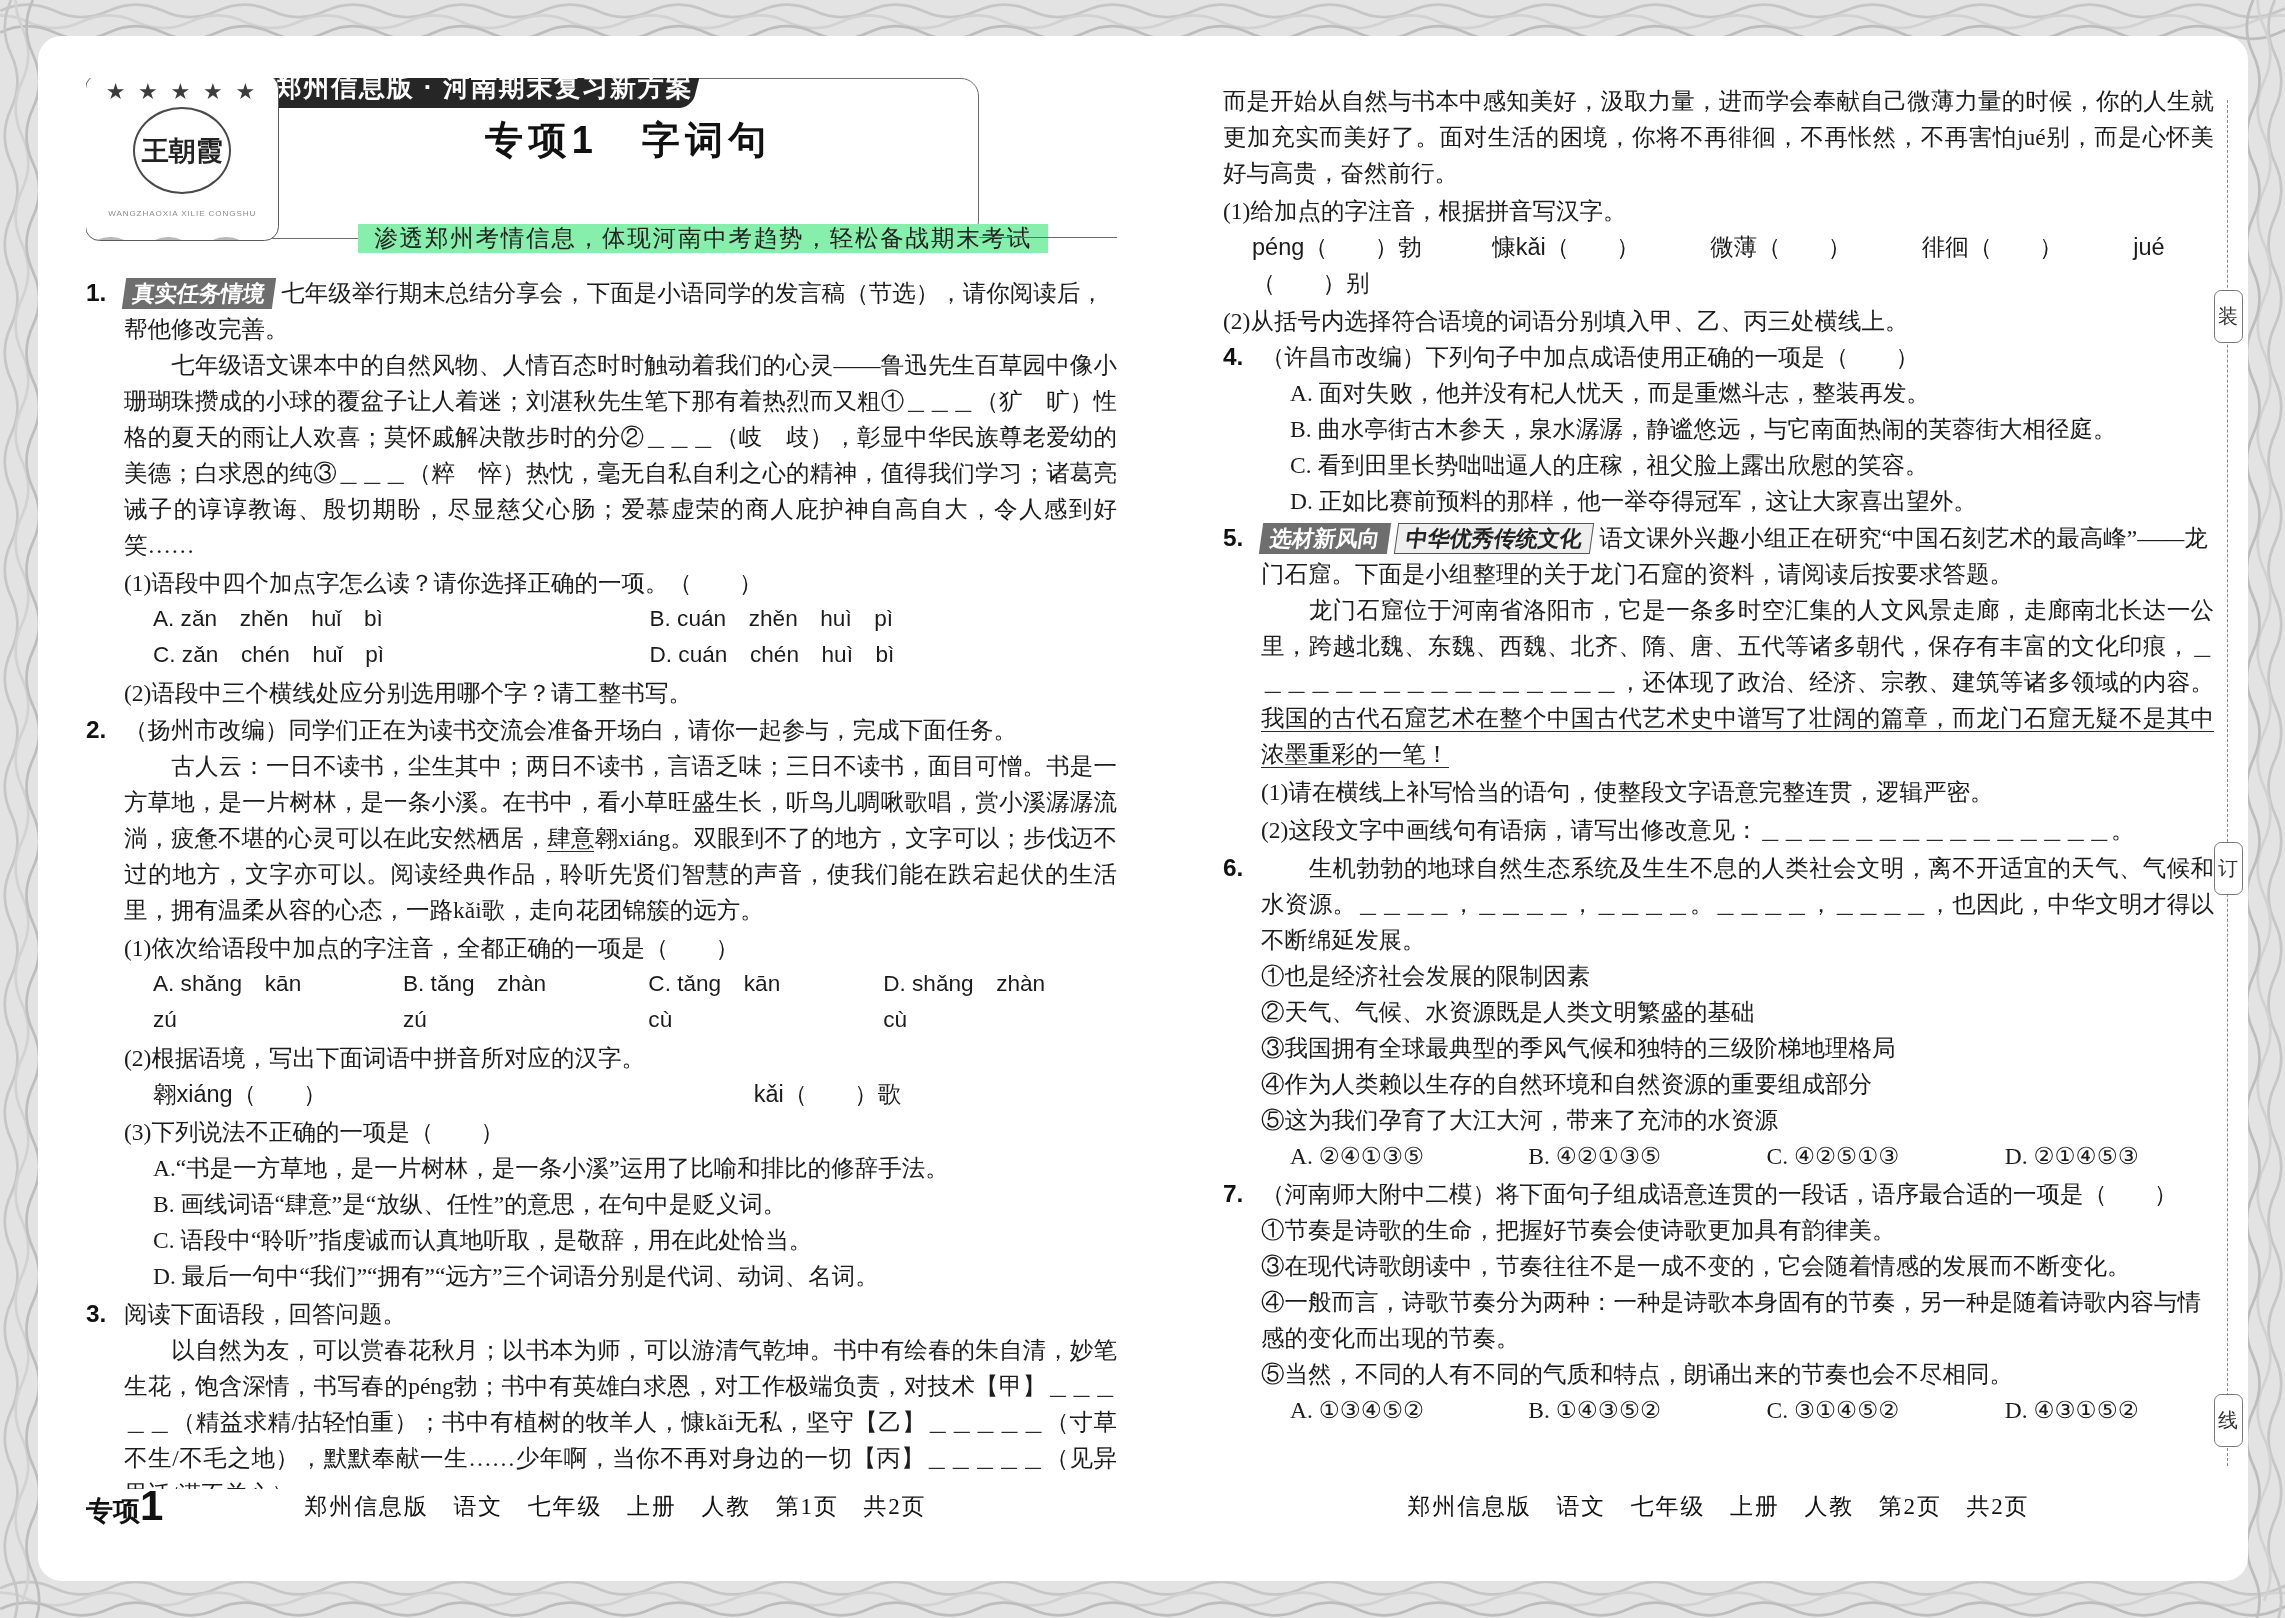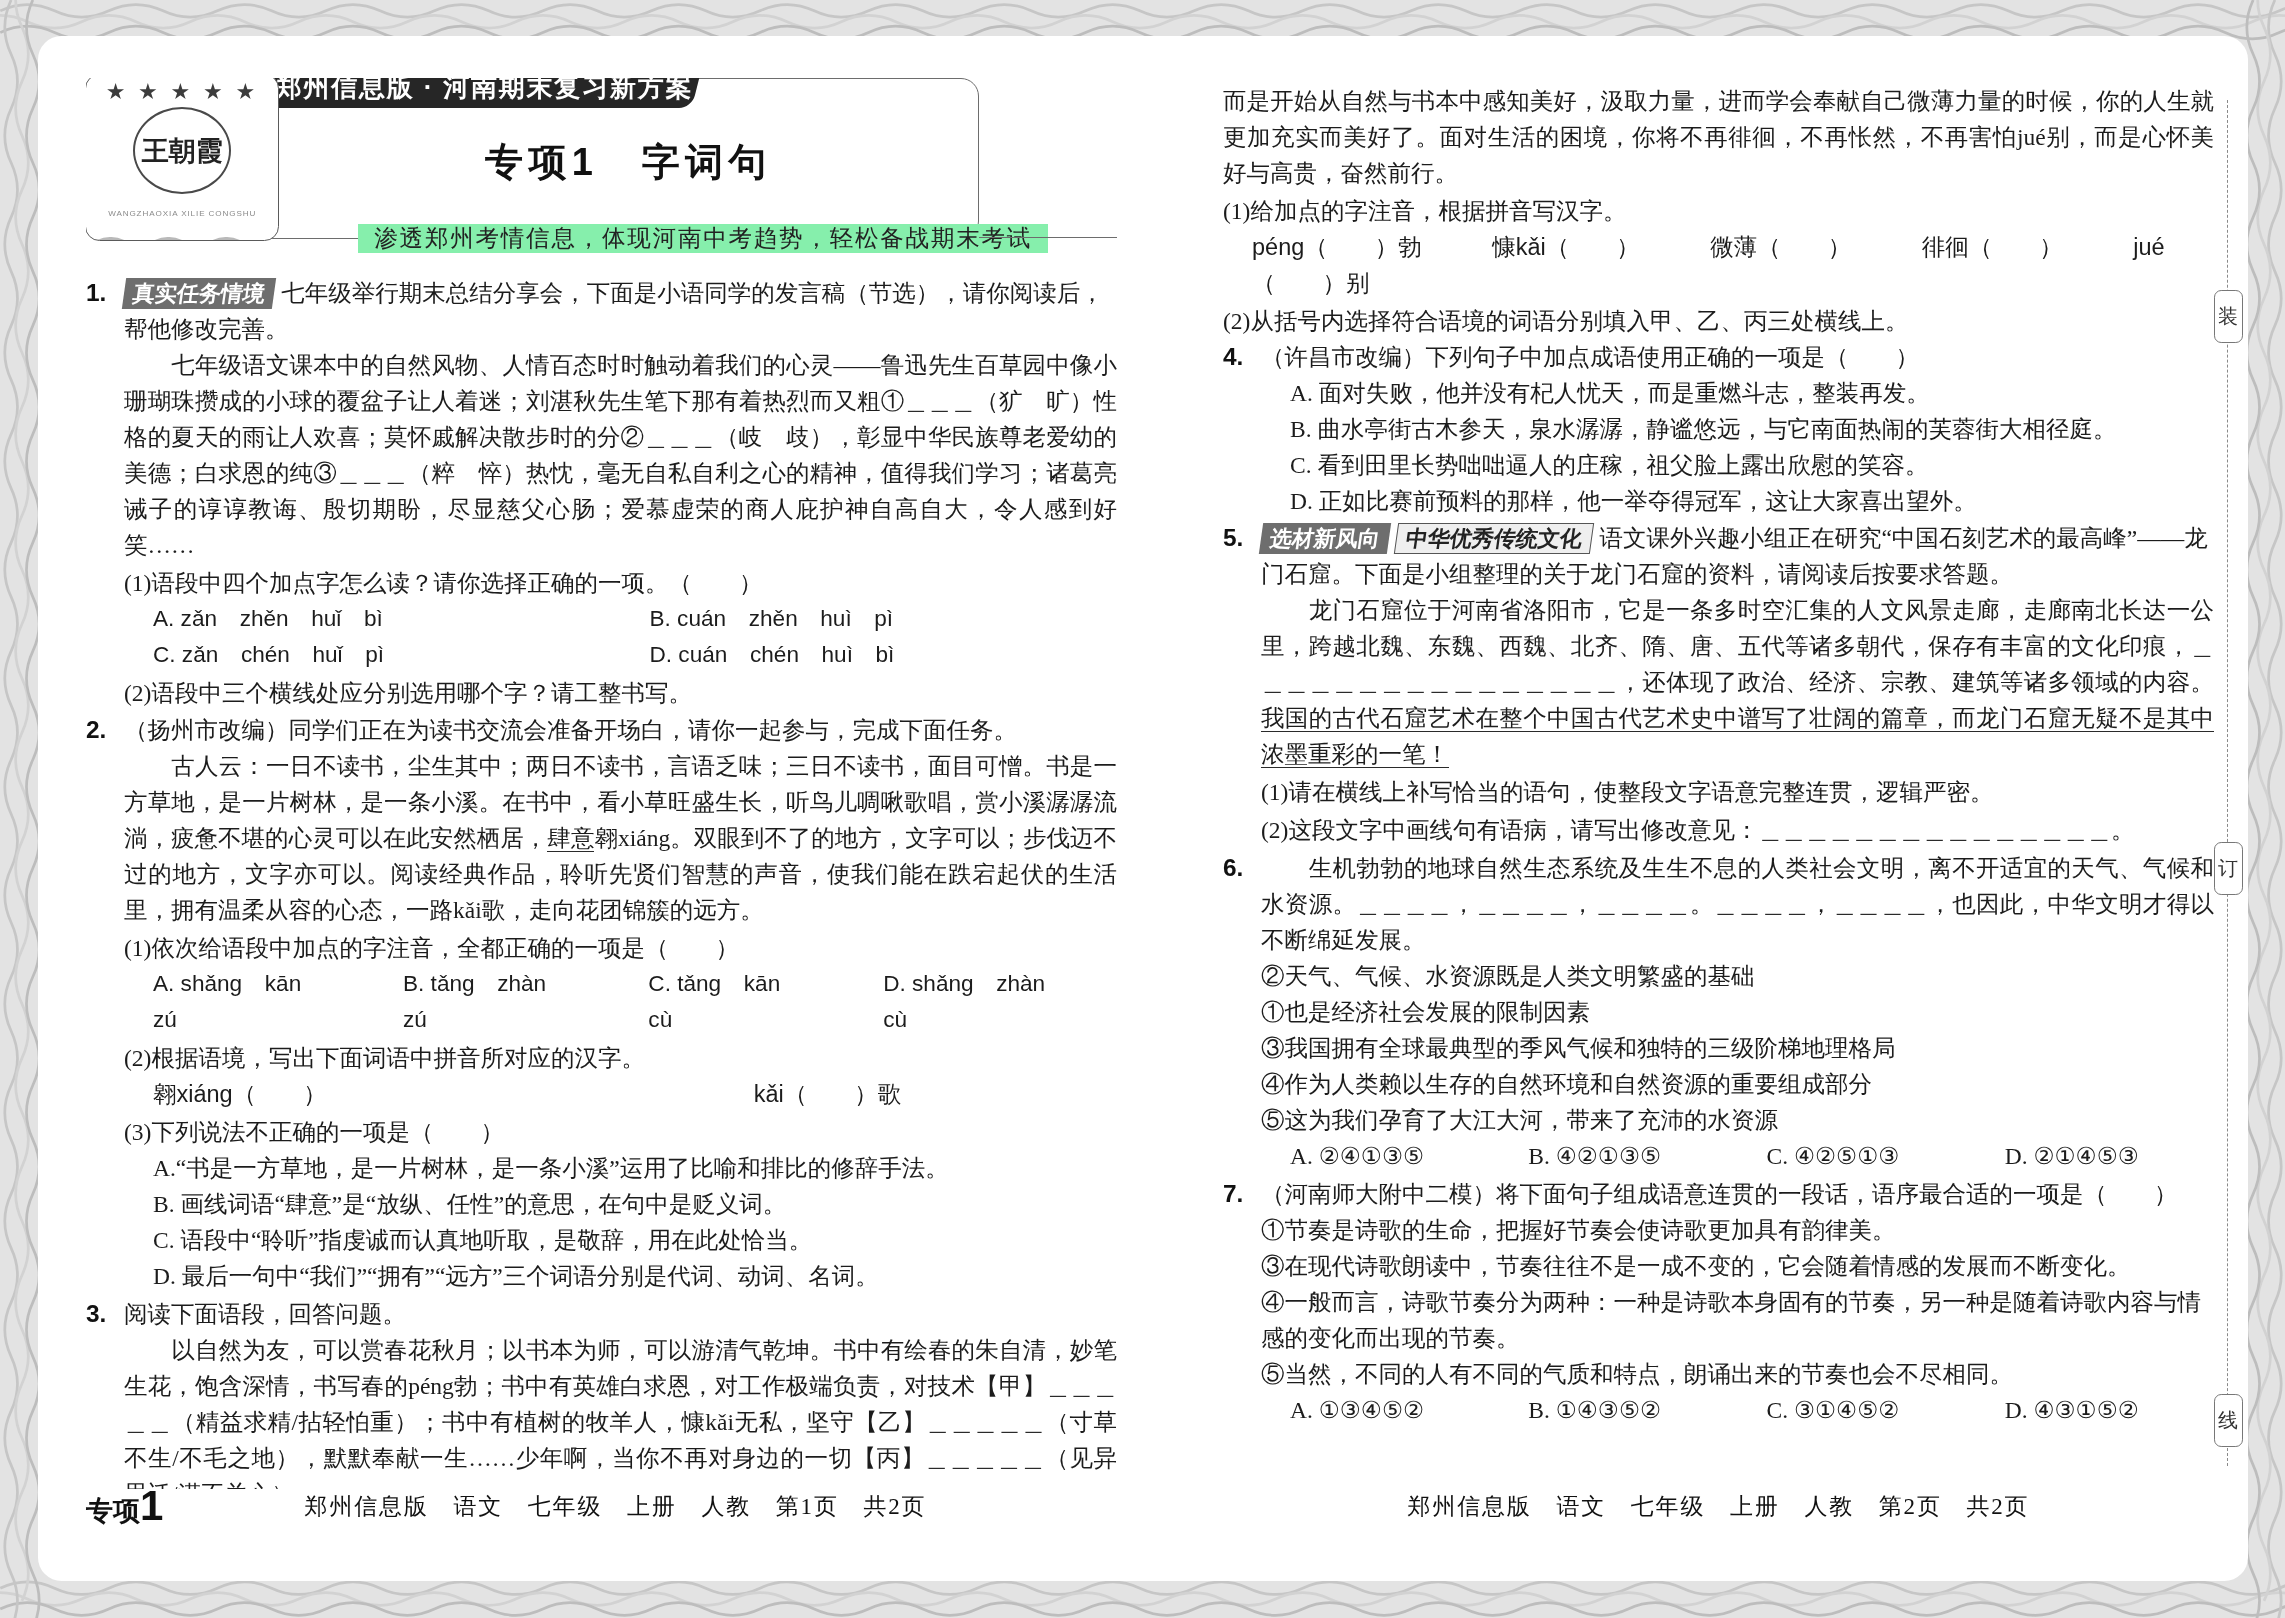--- a/index.html
+++ b/index.html
@@ -38,21 +38,21 @@
   .logo .lw{margin-top:2.7px;}
   .banner{
     position:absolute;left:185px;top:-12.7px;width:425px;height:42px;background:#262626;
     border-radius:7.2px 12.7px 12.7px 7.2px;transform:skewX(-14deg);z-index:2;
   }
   .banner span{
     display:block;transform:skewX(14deg);color:#fff;text-align:center;
     font:bold 26px/42px "Liberation Sans","DejaVu Sans",sans-serif;letter-spacing:1.8px;
   }
   .htitle{
-    position:absolute;left:192px;right:0;top:60px;text-align:center;
+    position:absolute;left:192px;right:0;top:38px;text-align:center;
     font:bold 38px/47px "Liberation Sans","DejaVu Sans",sans-serif;color:#111;letter-spacing:5.4px;
   }
   .hsub{
     position:absolute;left:271px;top:145px;background:#86efac;padding:0 16.3px;
     font-size:23.5px;line-height:29px;color:#222;letter-spacing:1.8px;white-space:nowrap;
   }
   .hsub-tail{position:absolute;left:893px;top:159px;width:226px;border-top:1.8px solid #6d6d6d;}
 
   
   .q{position:relative;padding-left:38px;margin-bottom:1.8px;}
@@ -214,22 +214,22 @@
     <div><span class="badge-dark">选材新风向</span><span class="badge-light">中华优秀传统文化</span><span>语文课外兴趣小组正在研究“中国石刻艺术的最高峰”——龙门石窟。下面是小组整理的关于龙门石窟的资料，请阅读后按要求答题。</span></div>
     <div class="para"><span>　　龙门石窟位于河南省洛阳市，它是一条多时空汇集的人文风景走廊，走廊南北长达一公里，跨越北魏、东魏、西魏、北齐、隋、唐、五代等诸多朝代，保存有丰富的文化印痕，＿＿＿＿＿＿＿＿＿＿＿＿＿＿＿＿，还体现了政治、经济、宗教、建筑等诸多领域的内容。</span><span class="u">我国的古代石窟艺术在整个中国古代艺术史中谱写了壮阔的篇章，而龙门石窟无疑不是其中浓墨重彩的一笔！</span></div>
     <div class="sub">(1)请在横线上补写恰当的语句，使整段文字语意完整连贯，逻辑严密。</div>
     <div class="sub">(2)这段文字中画线句有语病，请写出修改意见：＿＿＿＿＿＿＿＿＿＿＿＿＿＿＿。</div>
   </div>
 
   <div class="q">
     <span class="qno">6.</span>
     <div class="para">　　生机勃勃的地球自然生态系统及生生不息的人类社会文明，离不开适宜的天气、气候和水资源。＿＿＿＿，＿＿＿＿，＿＿＿＿。＿＿＿＿，＿＿＿＿，也因此，中华文明才得以不断绵延发展。</div>
     <div class="numlist">
+      <div>①也是经济社会发展的限制因素</div>
       <div>②天气、气候、水资源既是人类文明繁盛的基础</div>
-      <div>①也是经济社会发展的限制因素</div>
       <div>③我国拥有全球最典型的季风气候和独特的三级阶梯地理格局</div>
       <div>④作为人类赖以生存的自然环境和自然资源的重要组成部分</div>
       <div>⑤这为我们孕育了大江大河，带来了充沛的水资源</div>
     </div>
     <div class="optsC">
       <div class="o">A. ②④①③⑤</div>
       <div class="o">B. ④②①③⑤</div>
       <div class="o">C. ④②⑤①③</div>
       <div class="o">D. ②①④⑤③</div>
     </div>

